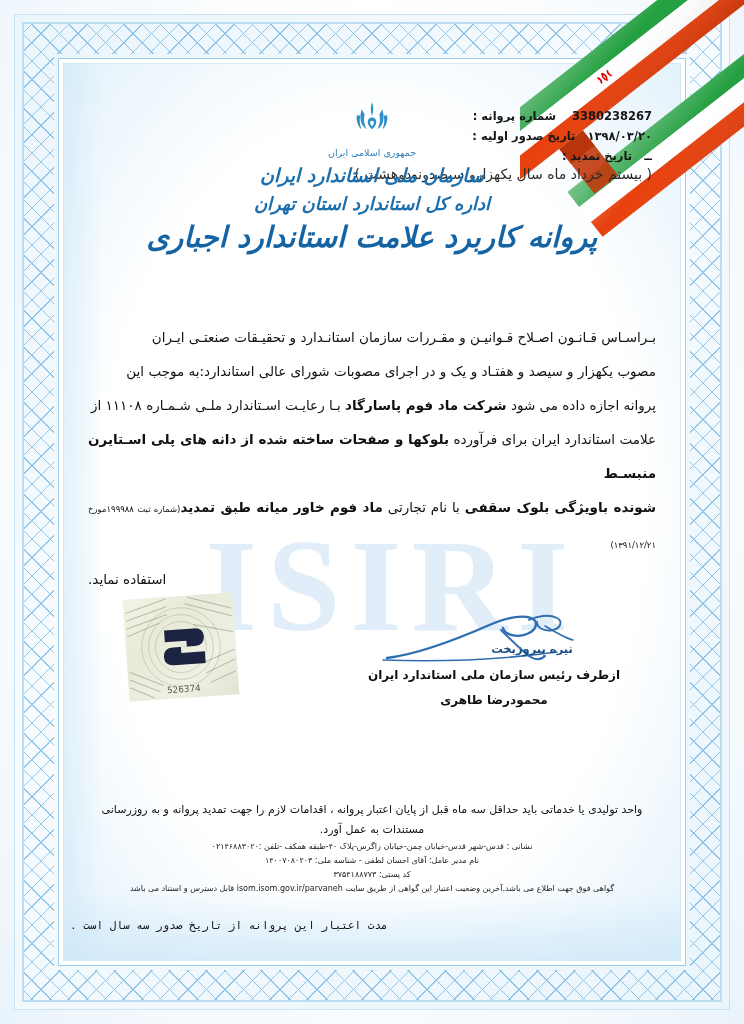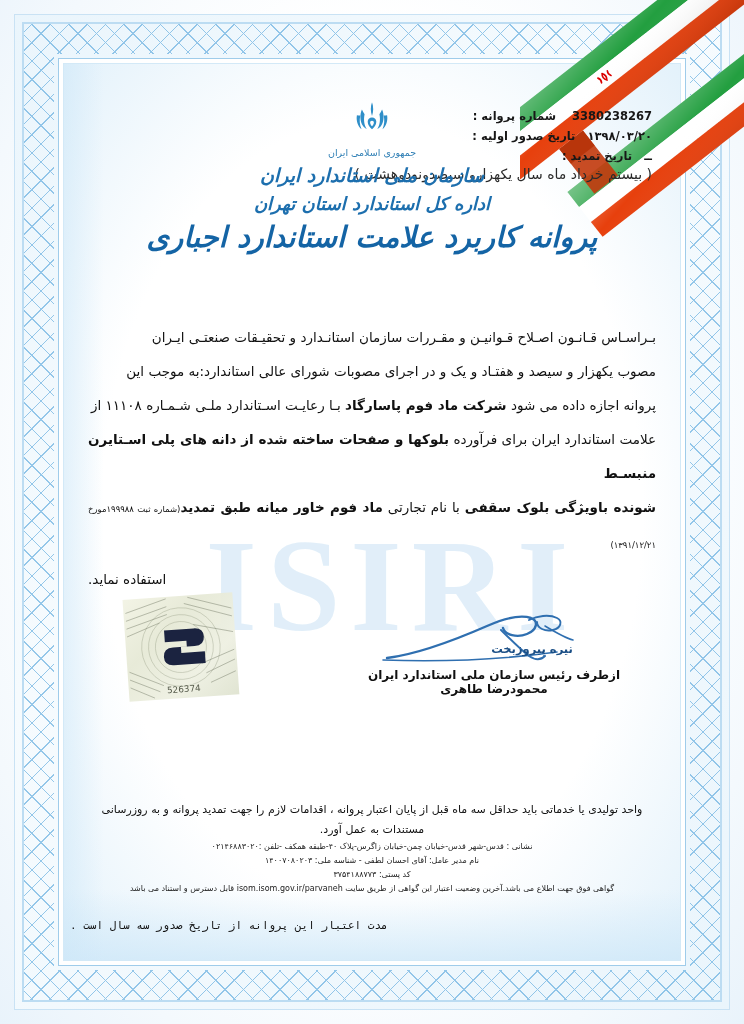--- a/index.html
+++ b/index.html
@@ -227,20 +227,21 @@
   .sign-role {
     font-size: 12px;
     font-weight: 700;
     color: #111;
     margin-top: -4px;
   }
   .sign-person {
     font-size: 12px;
     font-weight: 700;
     color: #111;
+    margin-top: 11px;
   }
 
   
   .seal {
     position: absolute;
     top: 522px;
     left: 52px;
     width: 118px;
     height: 112px;
     transform: rotate(-4deg);

